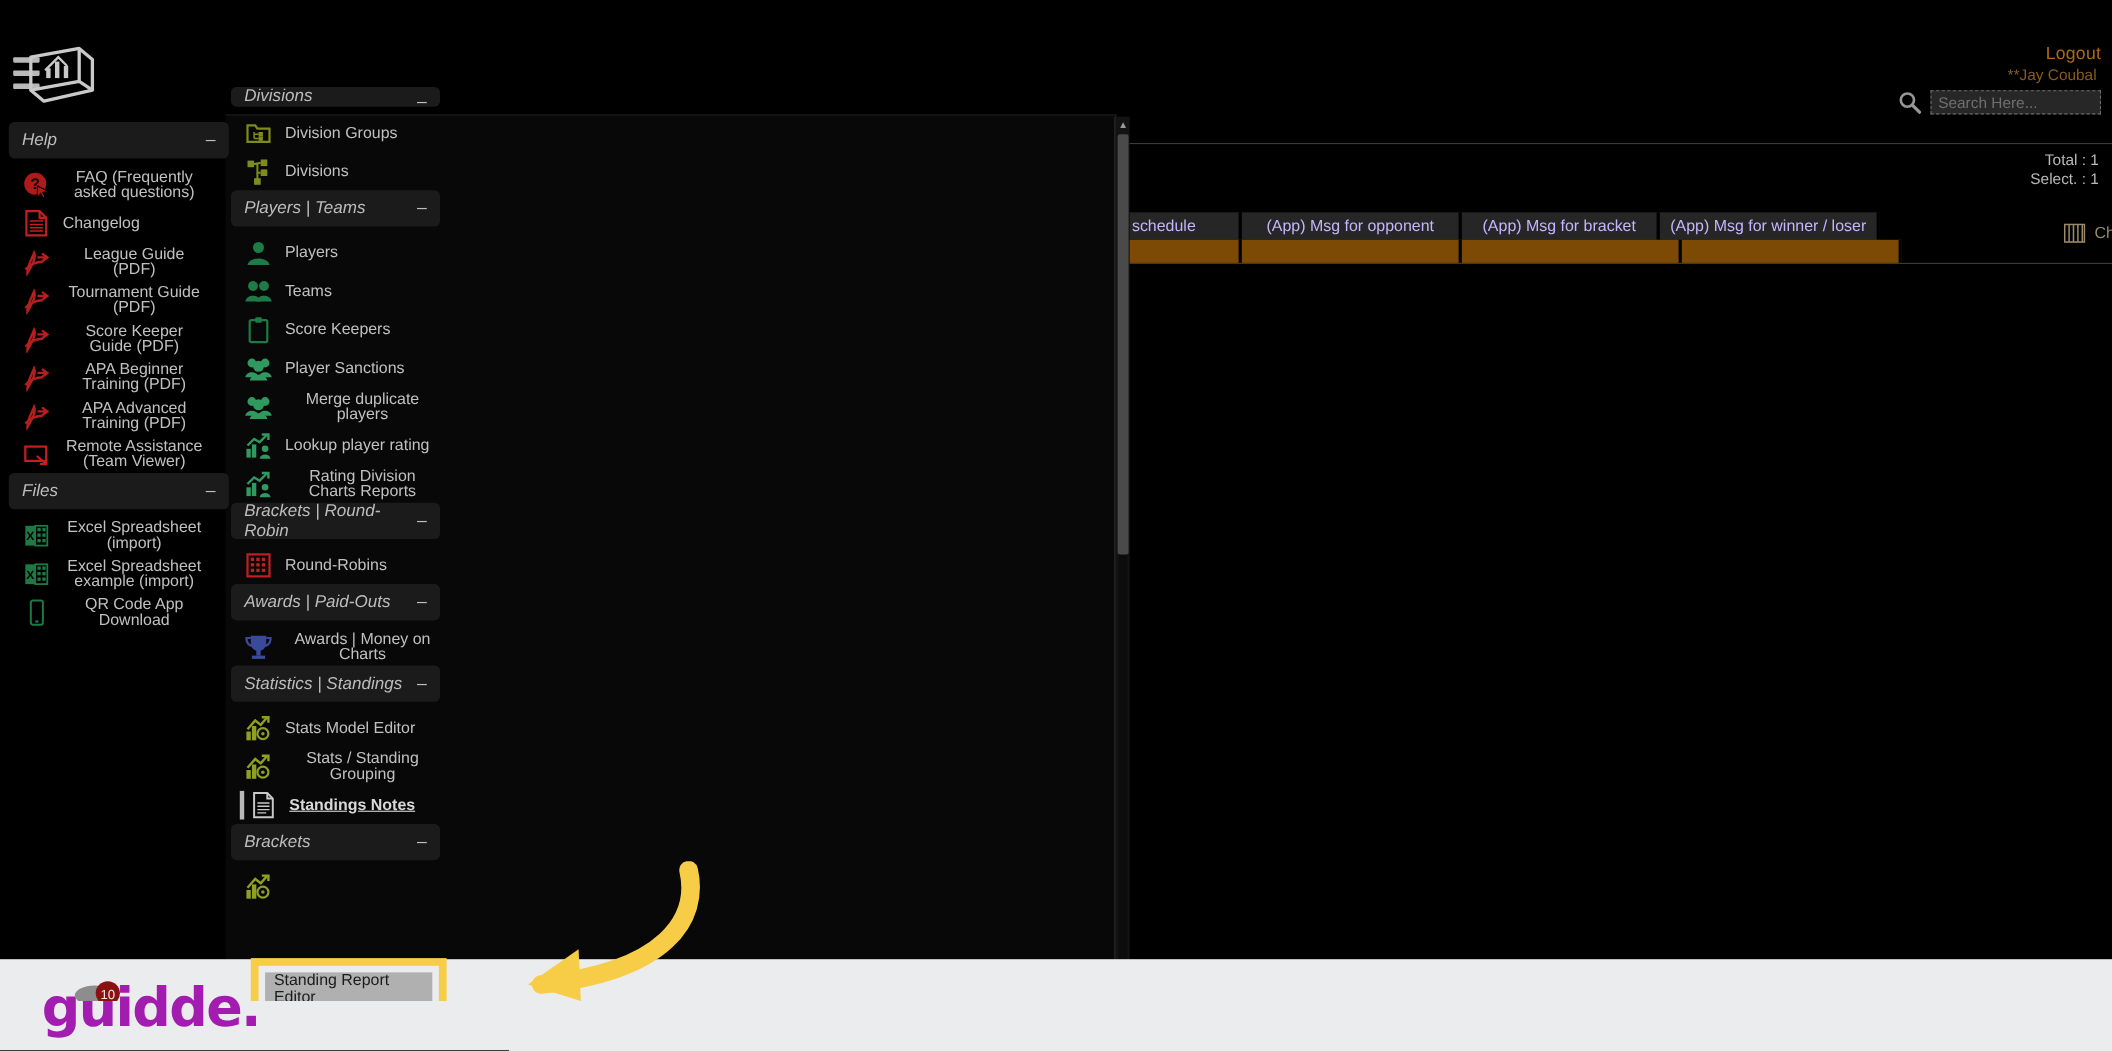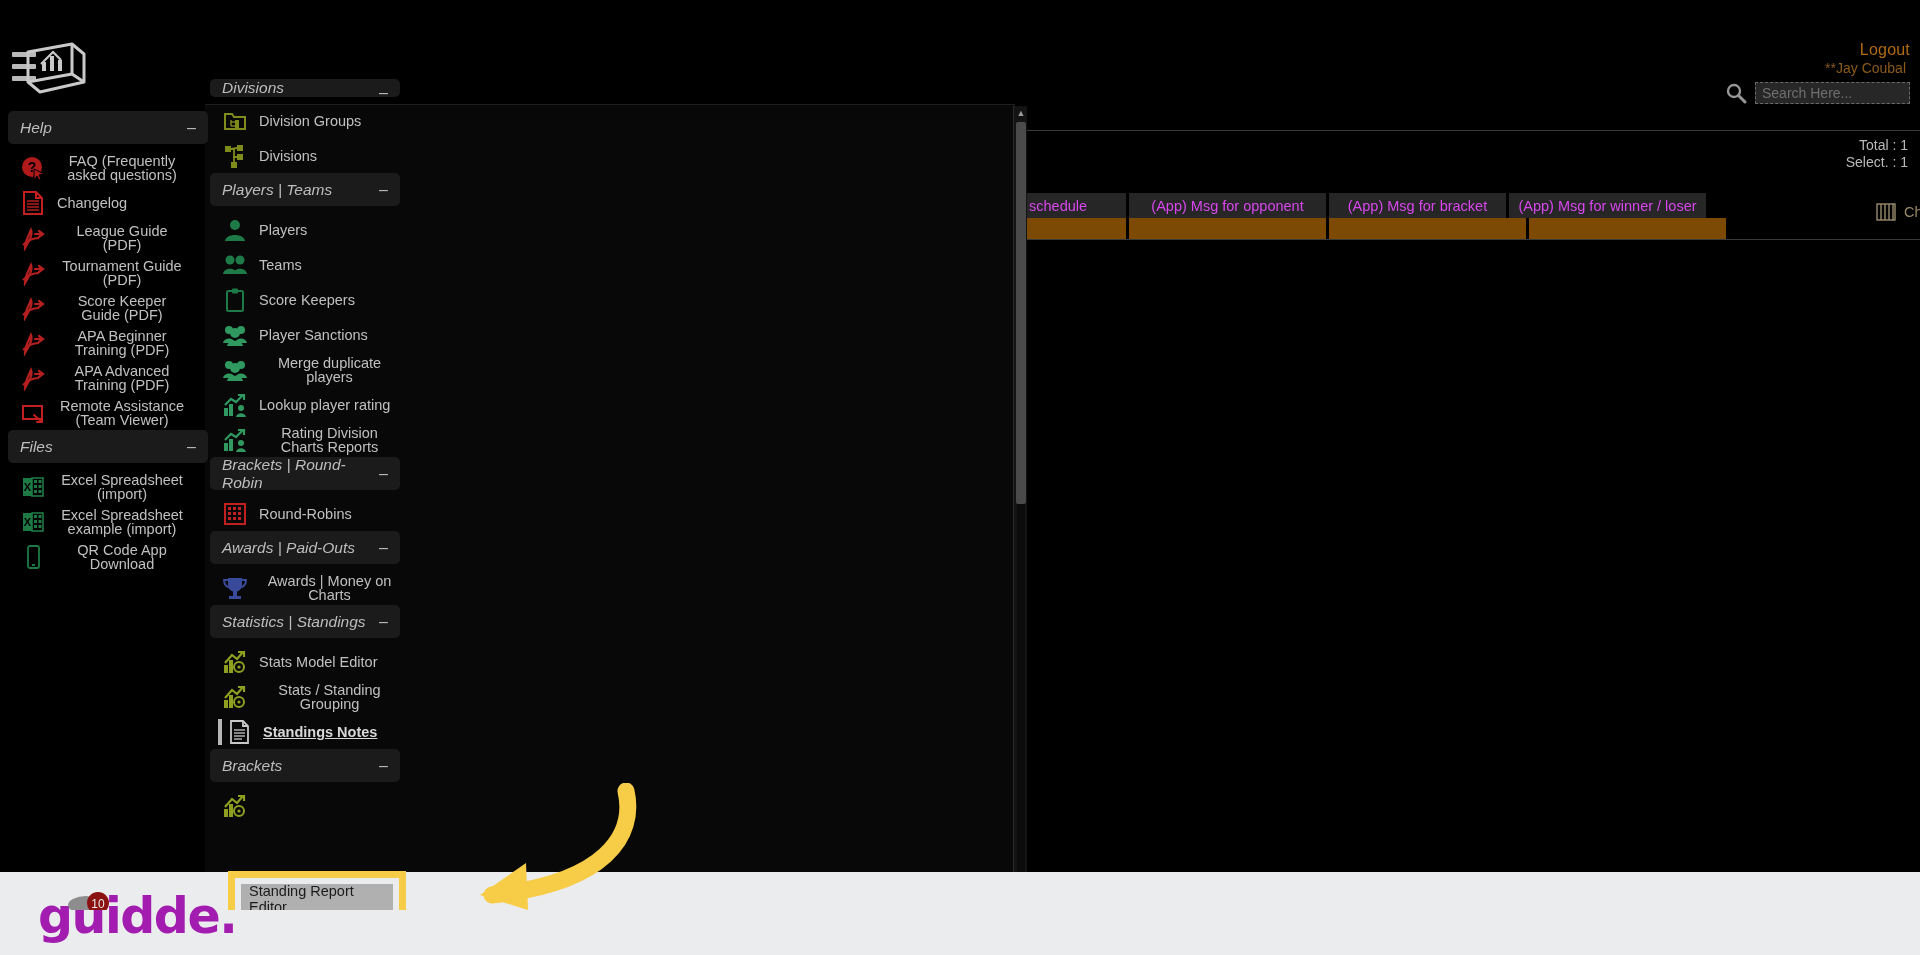--- a/index.html
+++ b/index.html
@@ -48,21 +48,21 @@
   }
   .counts {
     position: absolute; right: 12px; top: 6px;
     text-align: right; color: #b9b9b9; font-size: 14px; line-height: 17px;
   }
   .header-row {
     position: absolute; left: 0; bottom: 21px; height: 25px;
     display: flex; align-items: stretch;
   }
   .hcell {
-    background: #262626; color: #d946ef; font-size: 14.5px;
+    background: #262626; color: #c4b5fd; font-size: 14.5px;
     display: flex; align-items: center; justify-content: center;
     border-right: 3px solid #000;
     padding: 0 8px; white-space: nowrap;
   }
   .hcell.first { justify-content: flex-start; }
   .data-row {
     position: absolute; left: 0; bottom: 0; height: 21px;
     display: flex;
   }
   .dcell { background: #7d4a06; border-right: 3px solid #000; }

